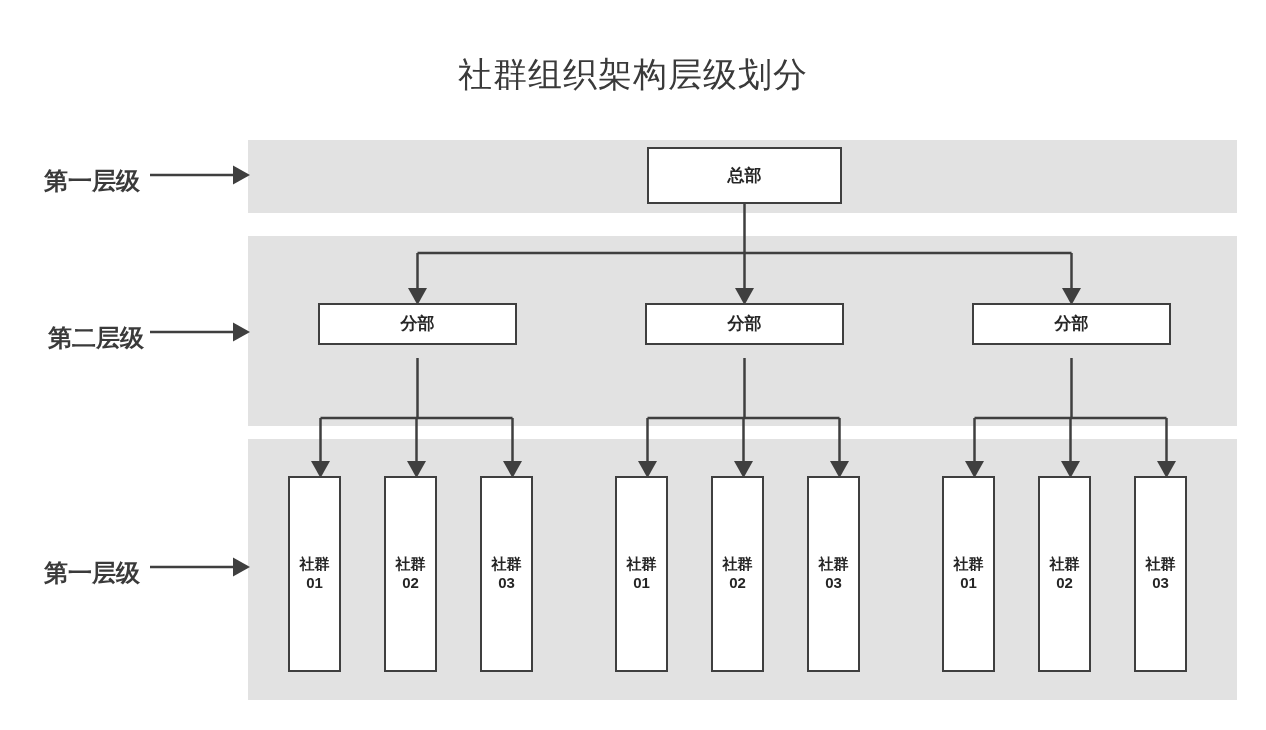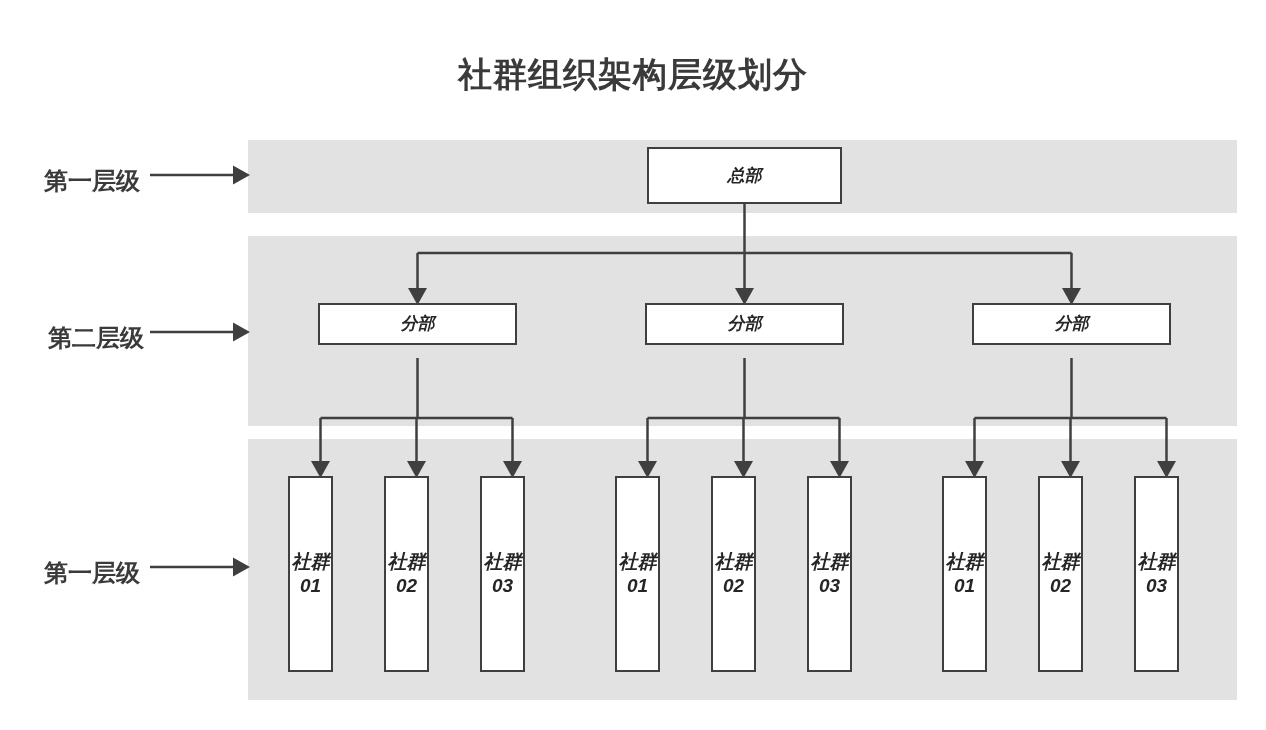--- a/index.html
+++ b/index.html
@@ -23,21 +23,21 @@
   }
 
   
   .chart-title {
     position: absolute;
     left: 0;
     top: 52px;
     width: 1266px;
     text-align: center;
     font-size: 34px;
-    font-weight: bold;
+    font-weight: normal;
     color: #3a3a3a;
     letter-spacing: 1px;
     white-space: nowrap;
   }
 
   
   .band {
     position: absolute;
     background: #e2e2e2;
   }
@@ -63,42 +63,41 @@
     background: #ffffff;
     border: 2.5px solid #3f3f3f;
     box-sizing: border-box;
     display: flex;
     align-items: center;
     justify-content: center;
     text-align: center;
     color: #262626;
     font-weight: bold;
     line-height: 1.25;
-    font-style: italic;
   }
 
   .node-hq {
     left: 647px; top: 147px;
     width: 195px; height: 57px;
     font-size: 17px;
   }
 
   .node-branch {
     top: 303px;
     width: 199px; height: 42px;
     font-size: 17px;
   }
   #branch-0 { left: 318px; }
   #branch-1 { left: 645px; }
   #branch-2 { left: 972px; }
 
   .node-leaf {
     top: 476px;
-    width: 45px; height: 196px;
-    font-size: 19px;
+    width: 53px; height: 196px;
+    font-size: 15px;
     white-space: pre-line;
   }
 
   
   #wires {
     position: absolute;
     left: 0; top: 0;
     width: 1266px;
     height: 730px;
     pointer-events: none;

